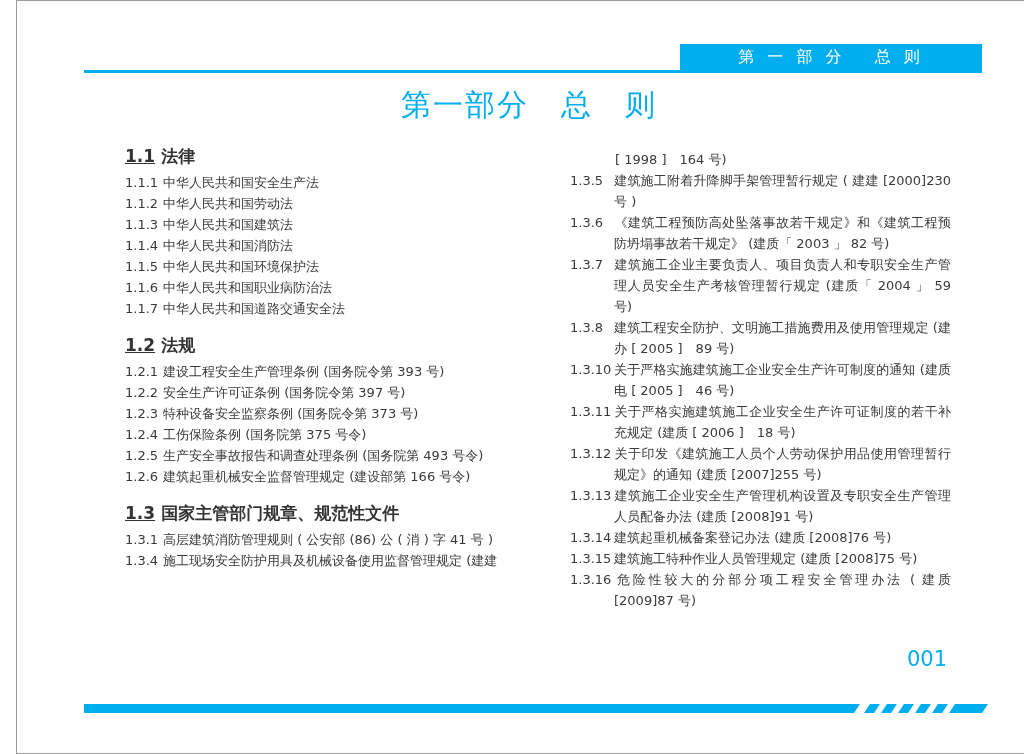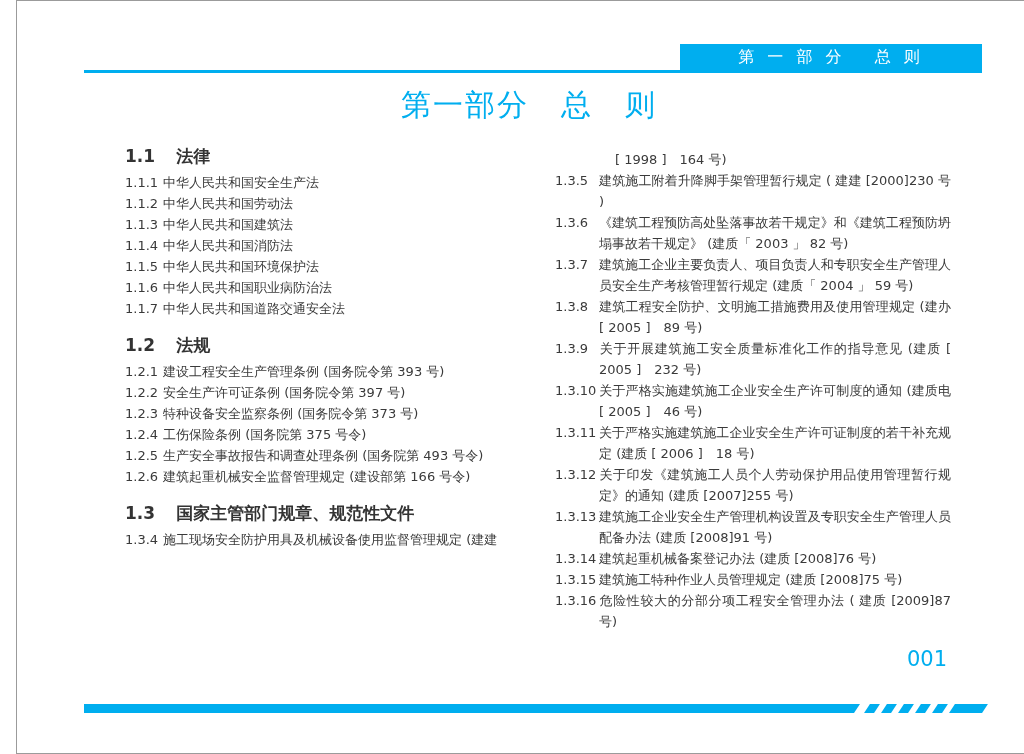--- a/index.html
+++ b/index.html
@@ -18,26 +18,26 @@
   .title{position:absolute;left:0;top:84px;width:1024px;margin:0;text-align:center;
          font-size:30px;font-weight:normal;letter-spacing:2px;color:var(--accent);white-space:pre;}
 
   
   .columns{position:absolute;left:108px;top:143px;display:flex;}
   .col-left{width:400px;margin-right:30px;}
   .col-right{width:396px;padding-top:5px;}
 
   .toc-section{margin:0 0 14px 0;}
   .sec-heading{font-size:17px;line-height:24px;margin:0 0 4px 0;color:#333;font-weight:bold;}
-  .sec-num{margin-right:21px;}
+  .sec-num{margin-right:6px;text-decoration:underline;}
 
   .toc-item{font-size:13px;line-height:21px;color:var(--text);margin:0;
             padding-left:38px;text-indent:-38px;text-align:justify;}
   .item-num{display:inline-block;width:38px;text-indent:0;}
-  .col-right .toc-item{padding-left:44px;text-indent:-44px;}
+  .col-right .toc-item{padding-left:44px;text-indent:-44px;margin-left:15px;}
   .col-right .item-num{width:44px;}
   .toc-cont{font-size:13px;line-height:21px;color:var(--text);margin:0 0 0 60px;}
 
   
   .page-number{position:absolute;top:646px;right:92px;font-size:21px;color:var(--accent);}
   .footer-bar{position:absolute;left:67px;top:703px;height:9px;display:flex;}
   .bar-main{width:776px;height:9px;background:var(--accent);
             clip-path:polygon(0 0,100% 0,calc(100% - 6px) 100%,0 100%);}
   .stripe{width:10px;height:9px;background:var(--accent);margin-left:7px;transform:skewX(-33deg);}
   .bar-cap{width:33px;height:9px;background:var(--accent);margin-left:7px;transform:skewX(-33deg);}
@@ -70,30 +70,30 @@
           <h2 class="sec-heading"><span class="sec-num">1.2</span><span>法规</span></h2>
           <p class="toc-item"><span class="item-num">1.2.1</span><span class="item-text">建设工程安全生产管理条例 (国务院令第 393 号)</span></p>
           <p class="toc-item"><span class="item-num">1.2.2</span><span class="item-text">安全生产许可证条例 (国务院令第 397 号)</span></p>
           <p class="toc-item"><span class="item-num">1.2.3</span><span class="item-text">特种设备安全监察条例 (国务院令第 373 号)</span></p>
           <p class="toc-item"><span class="item-num">1.2.4</span><span class="item-text">工伤保险条例 (国务院第 375 号令)</span></p>
           <p class="toc-item"><span class="item-num">1.2.5</span><span class="item-text">生产安全事故报告和调查处理条例 (国务院第 493 号令)</span></p>
           <p class="toc-item"><span class="item-num">1.2.6</span><span class="item-text">建筑起重机械安全监督管理规定 (建设部第 166 号令)</span></p>
         </section>
         <section class="toc-section">
           <h2 class="sec-heading"><span class="sec-num">1.3</span><span>国家主管部门规章、规范性文件</span></h2>
+          <p class="toc-item"><span class="item-num">1.3.1</span><span class="item-text">高层建筑消防管理规则 ( 公安部 (86) 公 ( 消 ) 字 41 号 )</span></p>
           <p class="toc-item"><span class="item-num">1.3.4</span><span class="item-text">施工现场安全防护用具及机械设备使用监督管理规定  (建建</span></p>
         </section>
       </div>
     <div class="col col-right" id="col-right">
       <p class="toc-cont">[ 1998 ]　164 号)</p>
     <p class="toc-item"><span class="item-num">1.3.5</span><span class="item-text">建筑施工附着升降脚手架管理暂行规定 ( 建建 [2000]230 号 )</span></p>
         <p class="toc-item"><span class="item-num">1.3.6</span><span class="item-text">《建筑工程预防高处坠落事故若干规定》和《建筑工程预防坍塌事故若干规定》 (建质「 2003 」 82 号)</span></p>
         <p class="toc-item"><span class="item-num">1.3.7</span><span class="item-text">建筑施工企业主要负责人、项目负责人和专职安全生产管理人员安全生产考核管理暂行规定 (建质「 2004 」 59 号)</span></p>
         <p class="toc-item"><span class="item-num">1.3.8</span><span class="item-text">建筑工程安全防护、文明施工措施费用及使用管理规定 (建办 [ 2005 ]　89 号)</span></p>
-        <p class="toc-item"><span class="item-num">1.3.9</span><span class="item-text">关于开展建筑施工安全质量标准化工作的指导意见 (建质 [ 2005 ]　232 号)</span></p>
         <p class="toc-item"><span class="item-num">1.3.10</span><span class="item-text">关于严格实施建筑施工企业安全生产许可制度的通知 (建质电 [ 2005 ]　46 号)</span></p>
         <p class="toc-item"><span class="item-num">1.3.11</span><span class="item-text">关于严格实施建筑施工企业安全生产许可证制度的若干补充规定 (建质 [ 2006 ]　18 号)</span></p>
         <p class="toc-item"><span class="item-num">1.3.12</span><span class="item-text">关于印发《建筑施工人员个人劳动保护用品使用管理暂行规定》的通知 (建质 [2007]255 号)</span></p>
         <p class="toc-item"><span class="item-num">1.3.13</span><span class="item-text">建筑施工企业安全生产管理机构设置及专职安全生产管理人员配备办法 (建质 [2008]91 号)</span></p>
         <p class="toc-item"><span class="item-num">1.3.14</span><span class="item-text">建筑起重机械备案登记办法 (建质 [2008]76 号)</span></p>
         <p class="toc-item"><span class="item-num">1.3.15</span><span class="item-text">建筑施工特种作业人员管理规定 (建质 [2008]75 号)</span></p>
         <p class="toc-item"><span class="item-num">1.3.16</span><span class="item-text">危险性较大的分部分项工程安全管理办法 ( 建质 [2009]87 号)</span></p>
       </div>
   </div>
 

